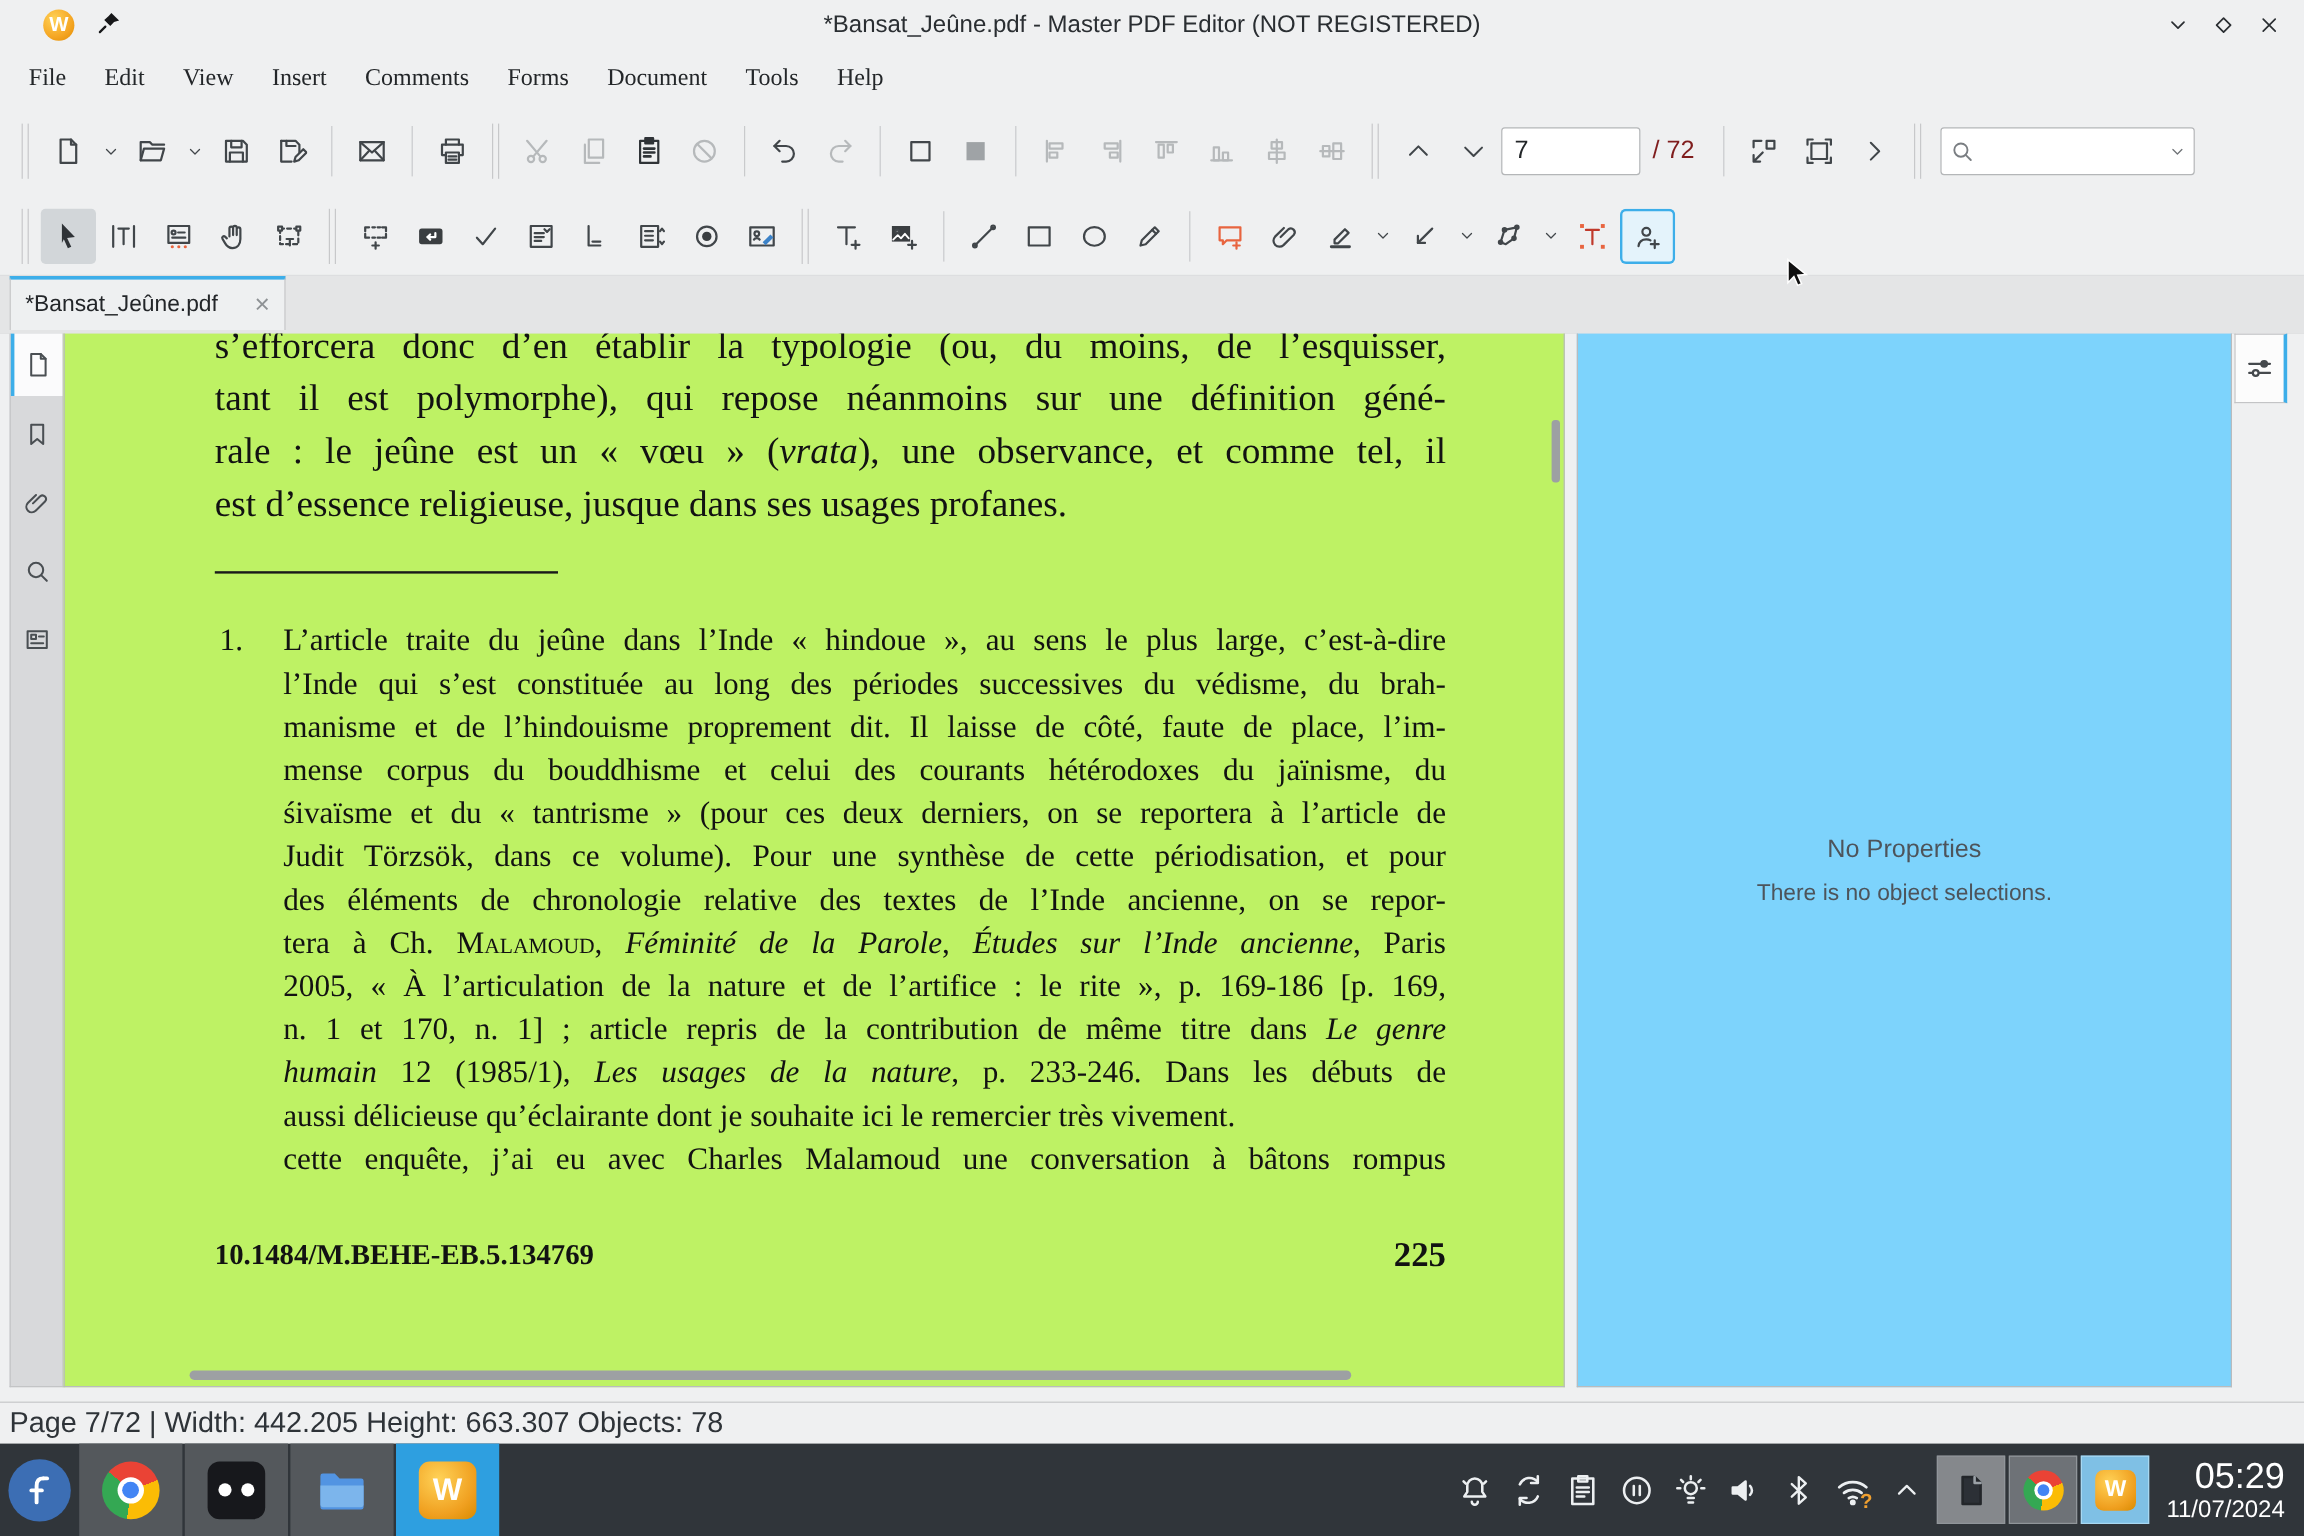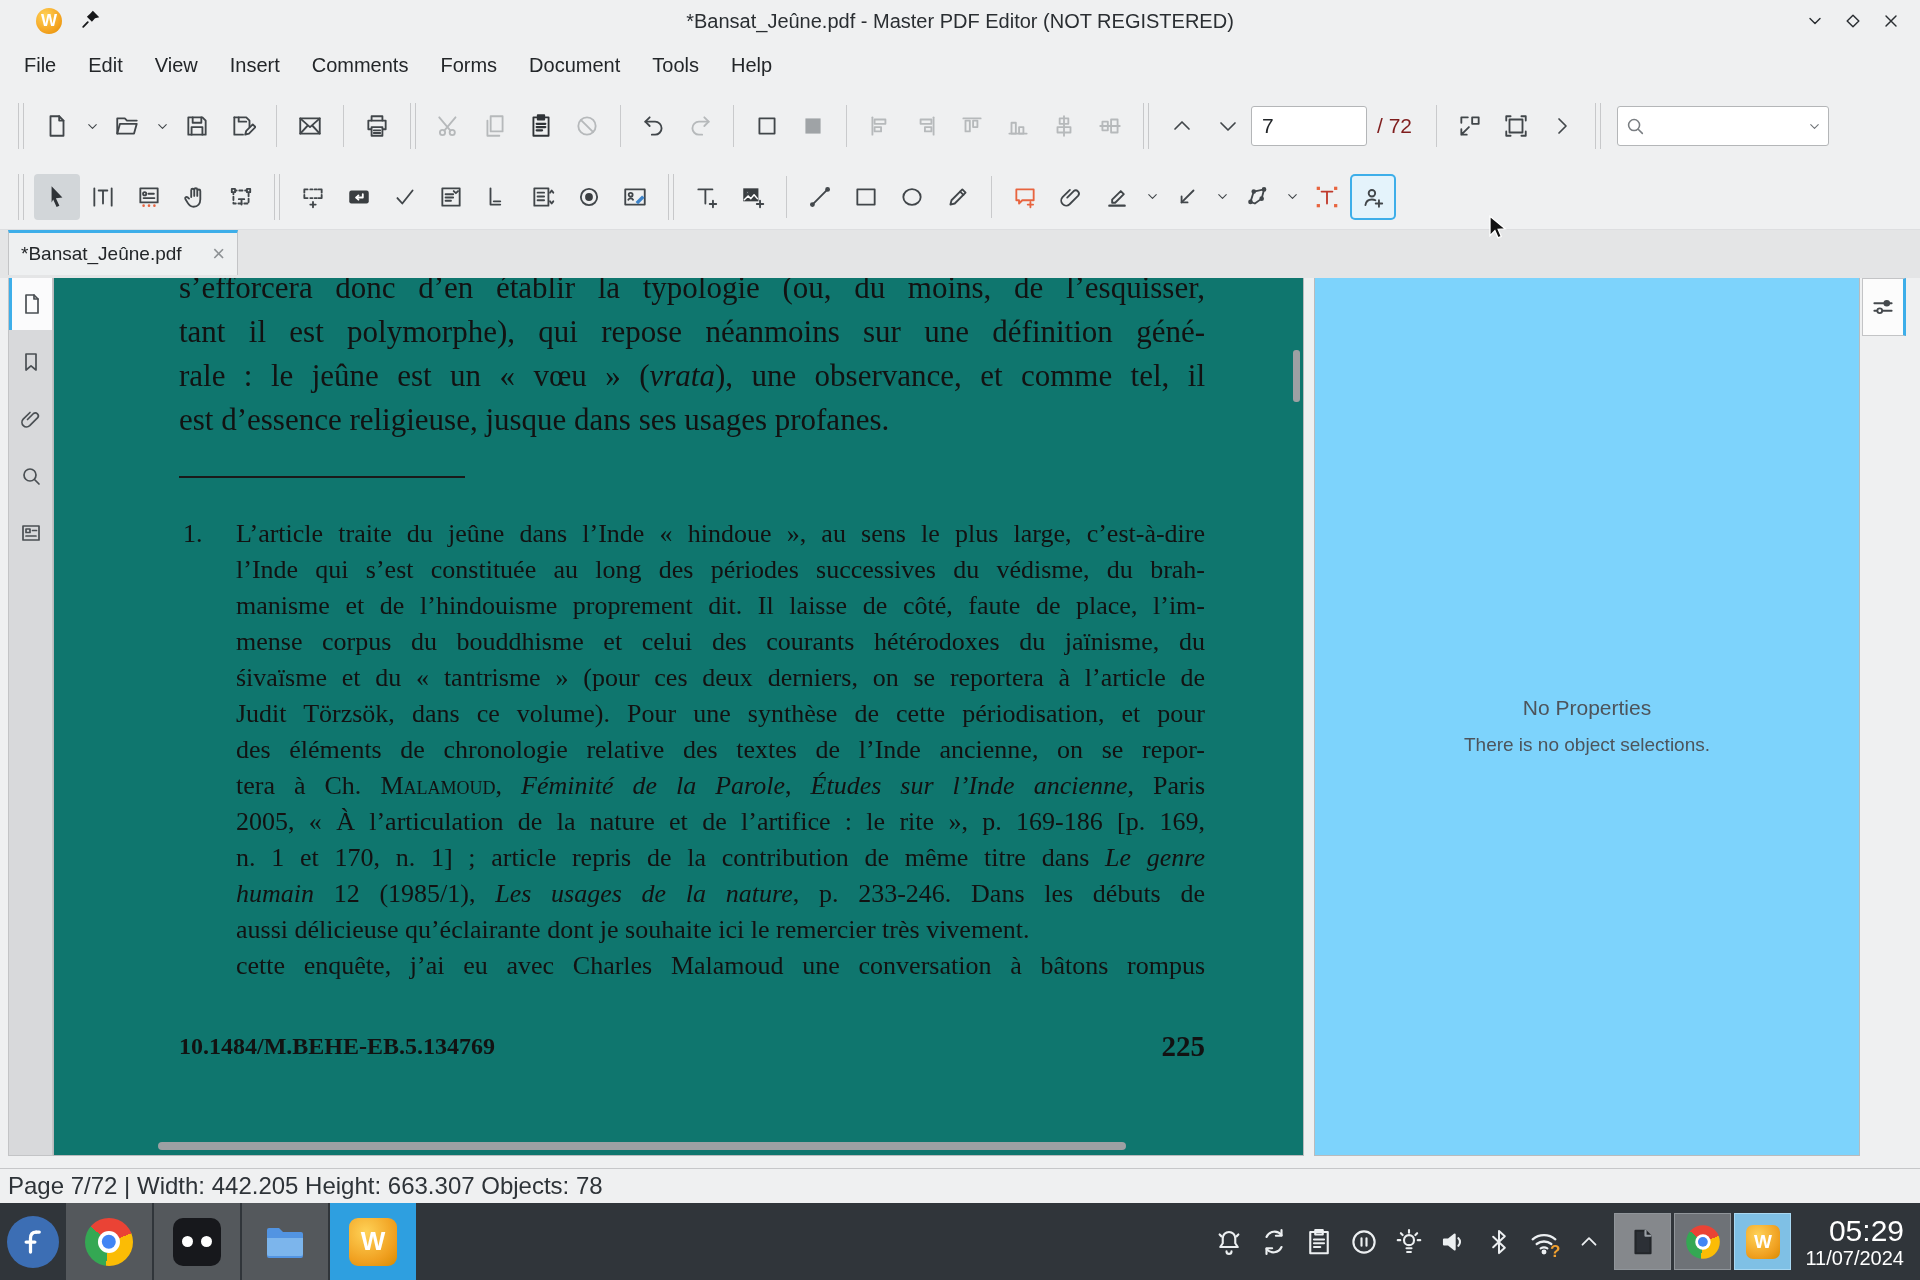--- a/index.html
+++ b/index.html
@@ -8,21 +8,21 @@
   svg.ic{stroke:currentColor;fill:none;stroke-width:1.7;stroke-linecap:round;stroke-linejoin:round;}
   
   .titlebar{position:absolute;left:0;top:0;width:1920px;height:42px;display:flex;align-items:center;}
   .app-logo{width:26px;height:26px;border-radius:50%;margin-left:36px;
             background:radial-gradient(circle at 35% 30%,#ffd257,#f5a623 60%,#e08a00);
             color:#fff;font-weight:bold;font-size:17px;display:flex;align-items:center;justify-content:center;}
   .win-title{position:absolute;left:0;right:0;text-align:center;font-size:20px;color:#2a2e32;}
   .winbtn{width:38px;height:38px;display:flex;align-items:center;justify-content:center;color:#2a2e32;}
   
   .menubar{position:absolute;left:0;top:42px;width:1920px;height:46px;display:flex;align-items:center;padding-left:8px;}
-  .menu-item{padding:7px 16px;font-size:20px;color:#232629;}
+  .menu-item{padding:7px 16px;font-size:20px;color:#232629;font-family:Liberation Serif, serif;}
   
   .toolbar{position:absolute;left:0;width:1920px;display:flex;align-items:center;padding-left:8px;box-sizing:border-box;}
   #tb1{top:88px;height:76px;}
   #tb2{top:164px;height:66px;border-bottom:1px solid #dddee0;}
   .tb{min-width:46px;height:46px;border-radius:4px;display:flex;align-items:center;justify-content:center;
       color:#41464a;flex:0 0 auto;}
   .tb.dis{color:#b6b9bb;}
   .tb.active{background:#d2d6d9;}
   .tb.focus{box-shadow:0 0 0 2px #3daee9 inset;background:#e4f3fb;border-radius:5px;}
   .dd{min-width:24px;height:46px;display:flex;align-items:center;justify-content:center;color:#41464a;flex:0 0 auto;}
@@ -38,21 +38,21 @@
   .tabbar{position:absolute;left:0;top:230px;width:1920px;height:48px;background:#e4e5e6;border-bottom:1px solid #c6c7c9;}
   .tab{position:absolute;left:8px;top:0;width:230px;height:45px;background:#eef0f1;
        border:1px solid #c3c4c6;border-bottom:none;border-top:3px solid #3daee9;
        display:flex;align-items:center;padding:0 12px;box-sizing:border-box;font-size:19px;}
   .tab-close{margin-left:auto;color:#8e9295;font-size:22px;line-height:1;}
   
   .main{position:absolute;left:0;top:278px;width:1920px;height:890px;background:#eff0f1;}
   .side-strip{position:absolute;left:8px;top:0;width:45px;height:878px;background:#d8d9db;border:1px solid #c3c4c6;border-top:none;box-sizing:border-box;}
   .side-btn{width:43px;height:52px;display:flex;align-items:center;justify-content:center;color:#4a4f53;}
   .side-btn.active{background:#fbfbfc;border-left:3px solid #3daee9;box-sizing:border-box;}
-  .docview{position:absolute;left:53px;top:0;width:1251px;height:878px;background:#0f766e;
+  .docview{position:absolute;left:53px;top:0;width:1251px;height:878px;background:#bef264;
            border:1px solid #b9bbbd;border-top:none;box-sizing:border-box;overflow:hidden;}
   .vscroll{position:absolute;right:3px;top:72px;width:7px;height:52px;background:#9da0a3;border-radius:3px;}
   .hscroll{position:absolute;left:104px;bottom:5px;width:968px;height:8px;background:#9da0a3;border-radius:4px;}
   .page-content{position:absolute;left:125px;top:-12px;width:1026px;font-family:"Liberation Serif",serif;color:#121212;}
   .para .tline{font-size:31px;line-height:44px;text-align:justify;text-align-last:justify;}
   .para .tlast{text-align-last:left;}
   .fnrule{width:286px;height:2px;background:#1a1a1a;margin-top:34px;}
   .footnote{position:relative;margin-left:57px;width:969px;margin-top:38px;}
   .fn-marker{position:absolute;left:-53px;top:0;font-size:26px;line-height:36px;}
   .footnote .tline{font-size:26px;line-height:36px;text-align:justify;text-align-last:justify;}

